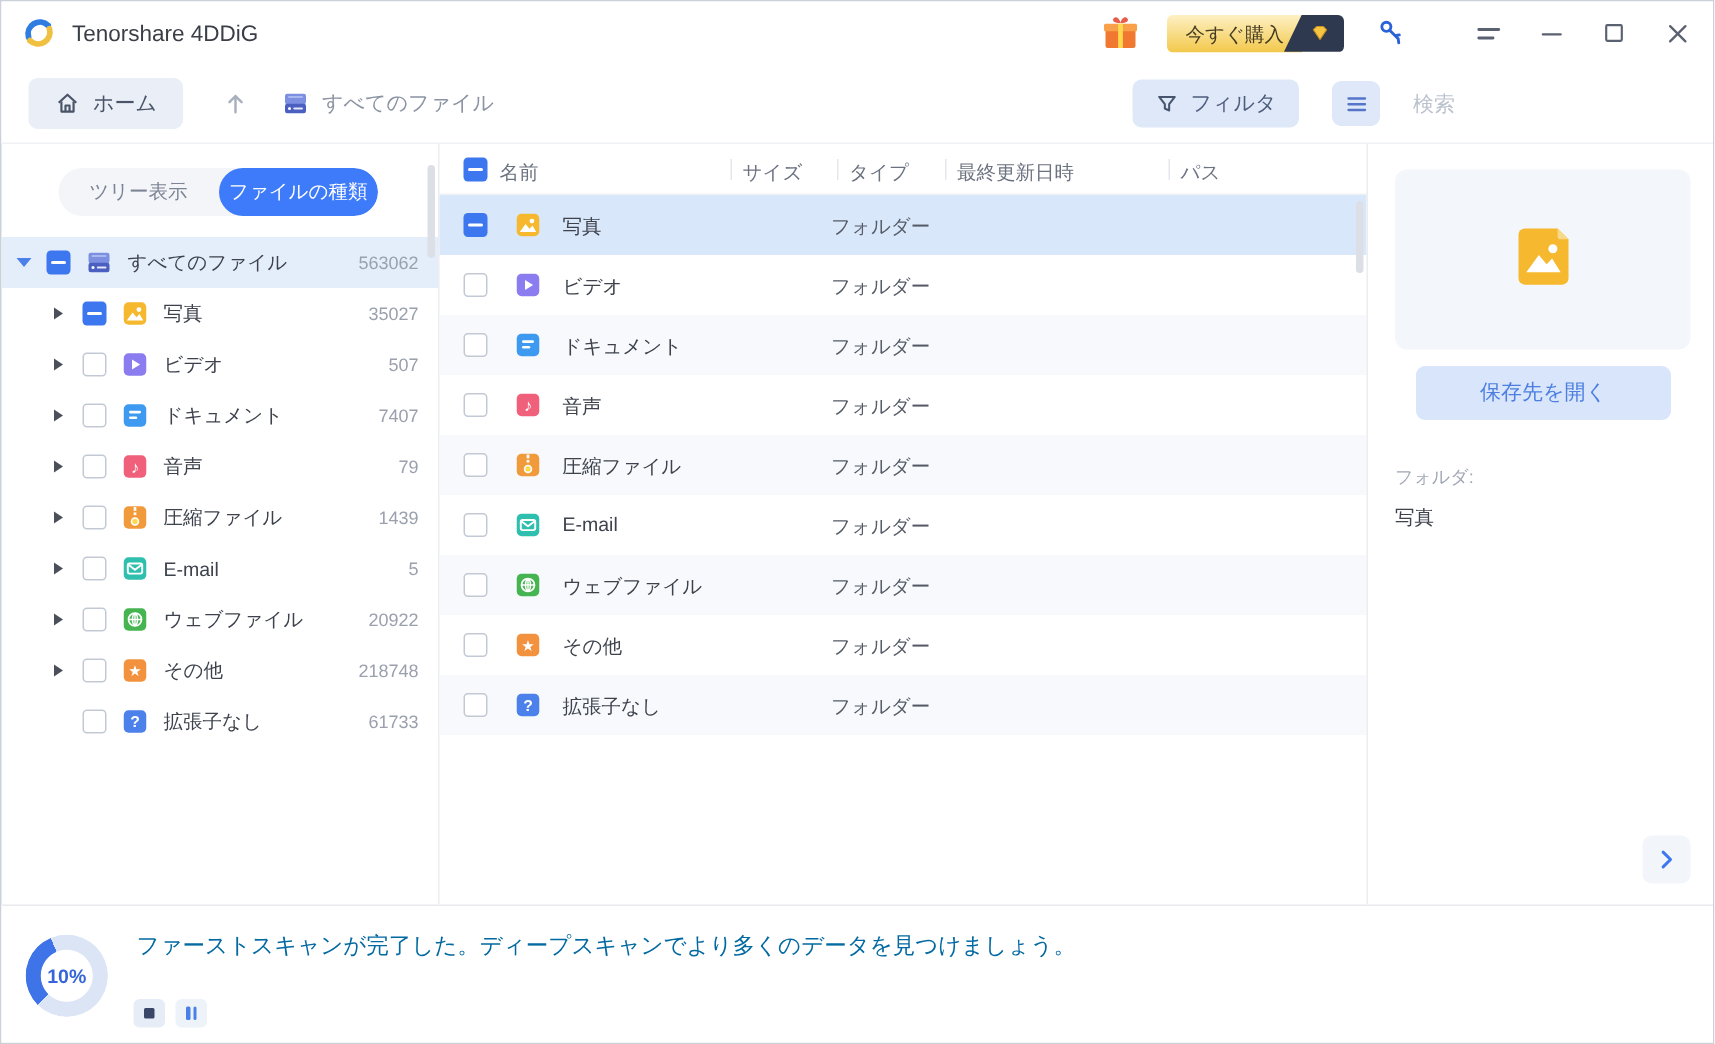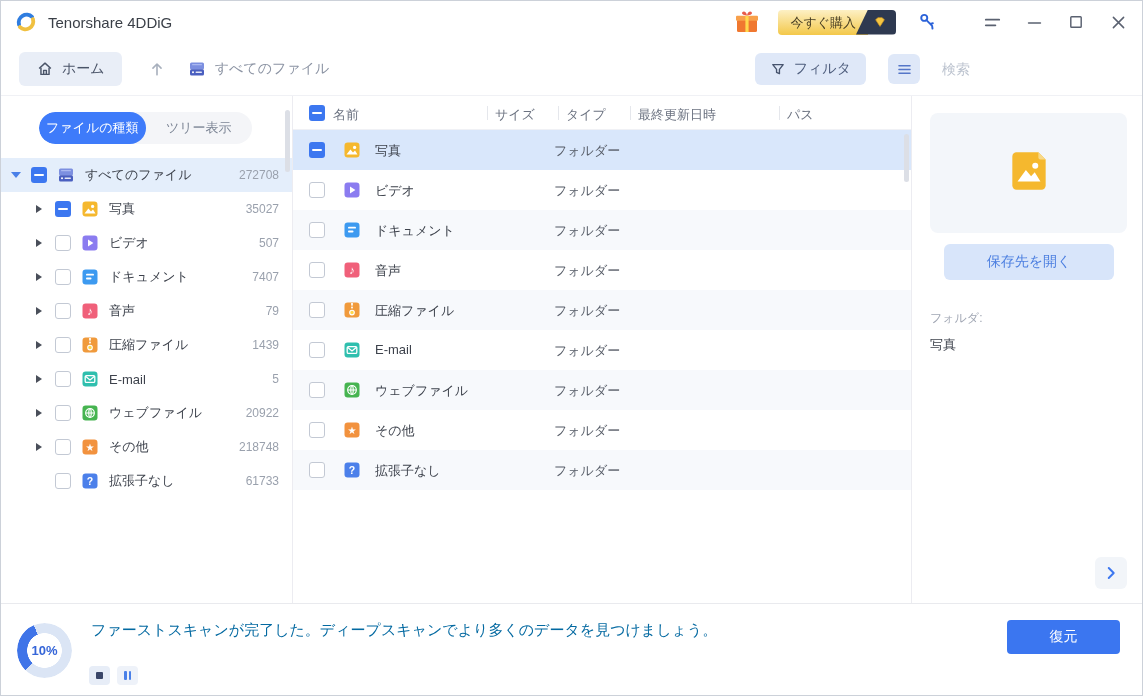--- a/index.html
+++ b/index.html
@@ -197,38 +197,38 @@
           <circle cx="9" cy="9" r="5"></circle>
           <path d="M13 13 L17 17"></path>
         </svg>
     </span>
   </div>
 
   <div class="main">
 
     <div class="sidebar">
       <div class="tab-group">
+        <span class="tab">ツリー表示</span>
         <span class="tab active">ファイルの種類</span>
-        <span class="tab">ツリー表示</span>
       </div>
       <div class="side-row root">
         <span class="caret down"></span>
         <span class="cb partial"></span>
         <span class="fic">
             <svg viewBox="0 0 18 18">
               <rect x="2" y="2.5" width="14" height="7" rx="1.5" fill="#7c8fe0"></rect>
               <rect x="4" y="4" width="10" height="1.3" rx="0.6" fill="#aab8f0"></rect>
               <rect x="2" y="9.2" width="14" height="6.3" rx="1.5" fill="#4a5fc0"></rect>
               <circle cx="5" cy="12.3" r="1" fill="#fff"></circle>
               <rect x="7.5" y="11.6" width="6.5" height="1.4" rx="0.7" fill="#fff" opacity="0.85"></rect>
             </svg>
           </span>
         <span class="side-label">すべてのファイル</span>
         <span class="side-spacer"></span>
-        <span class="side-count">272708</span>
+        <span class="side-count">563062</span>
       </div>
       <div id="sidebar-list">
           <div class="side-row">
             <span class="caret"></span>
             <span class="cb partial"></span>
             <span class="fic">
               <svg viewBox="0 0 18 18">
                 <rect x="1.5" y="1.5" width="15" height="15" rx="3.2" fill="#f5b82e"></rect>
                 <circle cx="11.6" cy="6.4" r="1.6" fill="#fff"></circle>
                 <path d="M3.5 13.6 L7.4 8.4 L10 11.5 L12 9.4 L14.5 13.6 Z" fill="#fff"></path>
@@ -498,16 +498,15 @@
     <div class="ring"></div>
     <div class="ring-text">10%</div>
     <div class="scan-msg">ファーストスキャンが完了した。ディープスキャンでより多くのデータを見つけましょう。</div>
     <button class="mini-btn stop-btn">
         <i></i>
       </button>
     <button class="mini-btn pause-btn">
         <i></i>
         <i></i>
       </button>
-    <button class="recover-btn">復元</button>
   </div>
 
 </div>
 
 </body></html>

